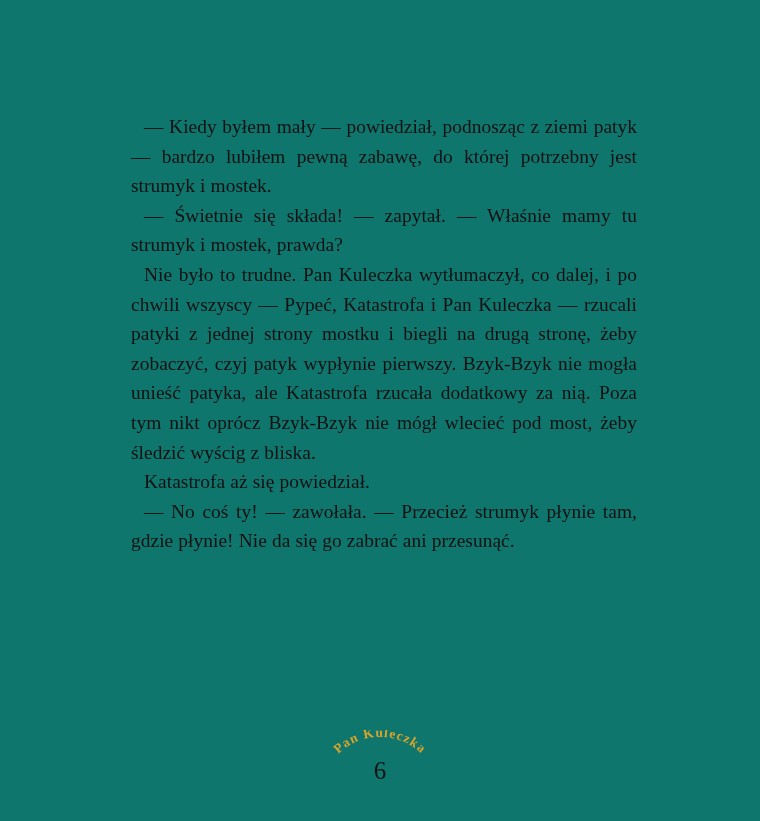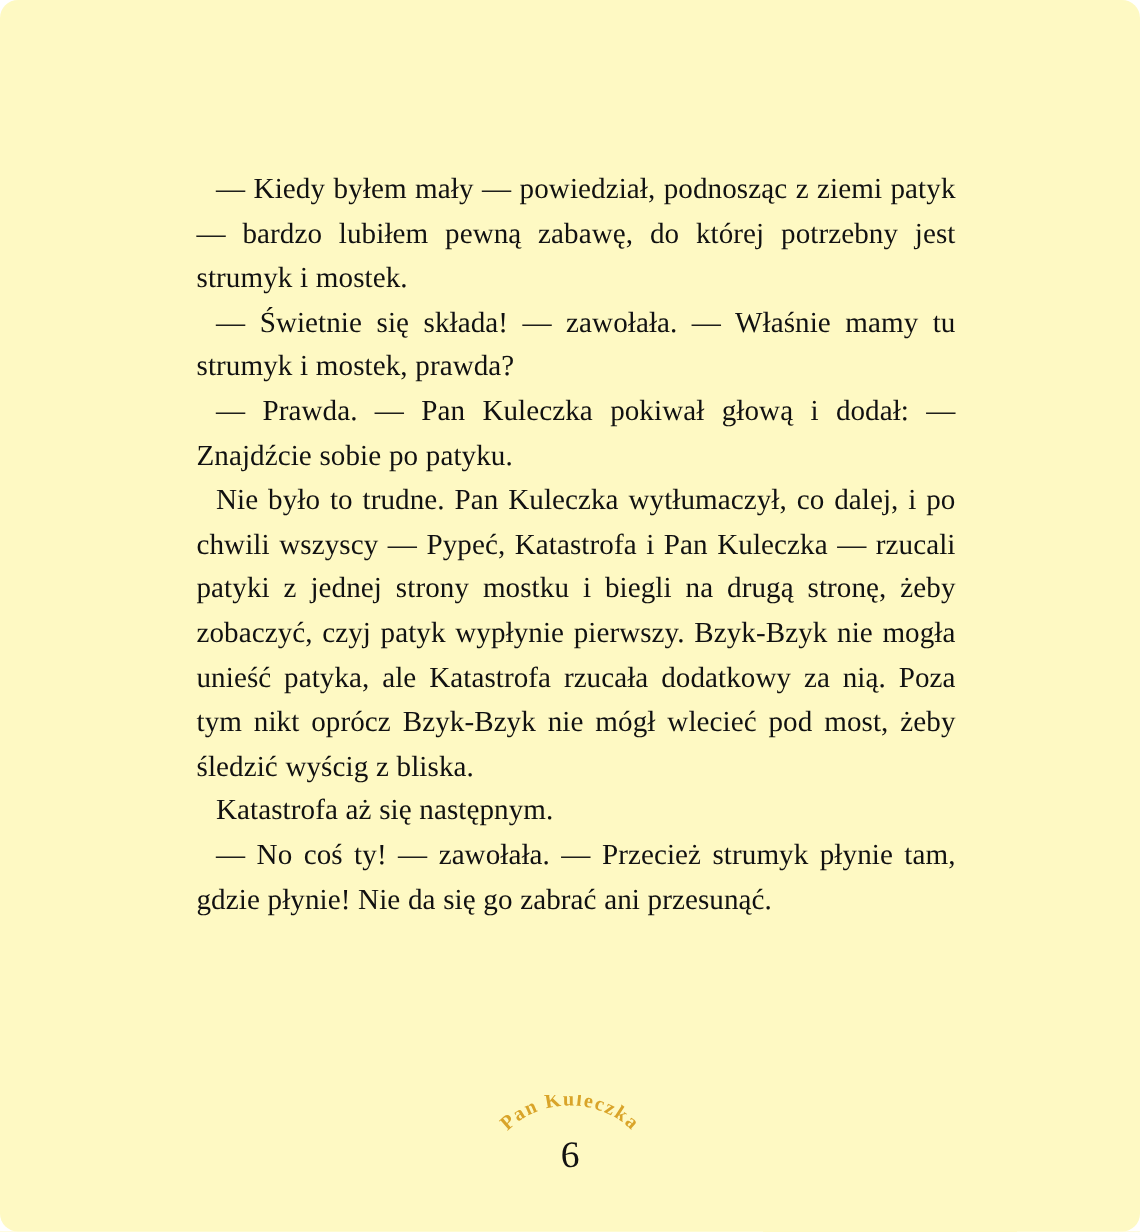--- a/index.html
+++ b/index.html
@@ -12,22 +12,21 @@
     background: #ffffff;
     font-family: "Liberation Serif", "DejaVu Serif", serif;
     color: #111111;
     overflow: hidden;
     position: relative;
   }
 
   .page {
     position: absolute;
     inset: 0;
-    background: #fef9c3;
-    border-radius: 12px;
+    background: #0f766e;
   }
 
   .text-block {
     position: absolute;
     left: 131px;
     top: 112px;
     width: 506px;
   }
 
   .para {
@@ -89,24 +88,23 @@
     color: #121212;
   }
 </style>
 </head>
 <body>
 
 <div class="page">
 
   <div class="text-block">
     <p class="para">— Kiedy byłem mały — powiedział, podnosząc z ziemi patyk — bardzo lubiłem pewną zabawę, do której potrzebny jest strumyk i mostek.</p>
-    <p class="para">— Świetnie się składa! — zawołała. — Właśnie mamy tu strumyk i mostek, prawda?</p>
-    <p class="para">— Prawda. — Pan Kuleczka pokiwał głową i dodał: — Znajdźcie sobie po patyku.</p>
+    <p class="para">— Świetnie się składa! — zapytał. — Właśnie mamy tu strumyk i mostek, prawda?</p>
     <p class="para">Nie było to trudne. Pan Kuleczka wytłumaczył, co dalej, i po chwili wszyscy — Pypeć, Katastrofa i Pan Kuleczka — rzucali patyki z jednej strony mostku i biegli na drugą stronę, żeby zobaczyć, czyj patyk wypłynie pierwszy. Bzyk-Bzyk nie mogła unieść patyka, ale Katastrofa rzucała dodatkowy za nią. Poza tym nikt oprócz Bzyk-Bzyk nie mógł wlecieć pod most, żeby śledzić wyścig z bliska.</p>
-    <p class="para">Katastrofa aż się następnym.</p>
+    <p class="para">Katastrofa aż się powiedział.</p>
     <p class="para">— No coś ty! — zawołała. — Przecież strumyk płynie tam, gdzie płynie! Nie da się go zabrać ani przesunąć.</p>
 
   </div>
 
   <div class="footer">
 
     <div class="arc-logo">
       <svg viewBox="0 0 130 56" xmlns="http://www.w3.org/2000/svg" aria-hidden="true">
         <defs>
           <path id="logoArc" d="M 11,54 A 54 47 0 0 1 119,54" fill="none"></path>

